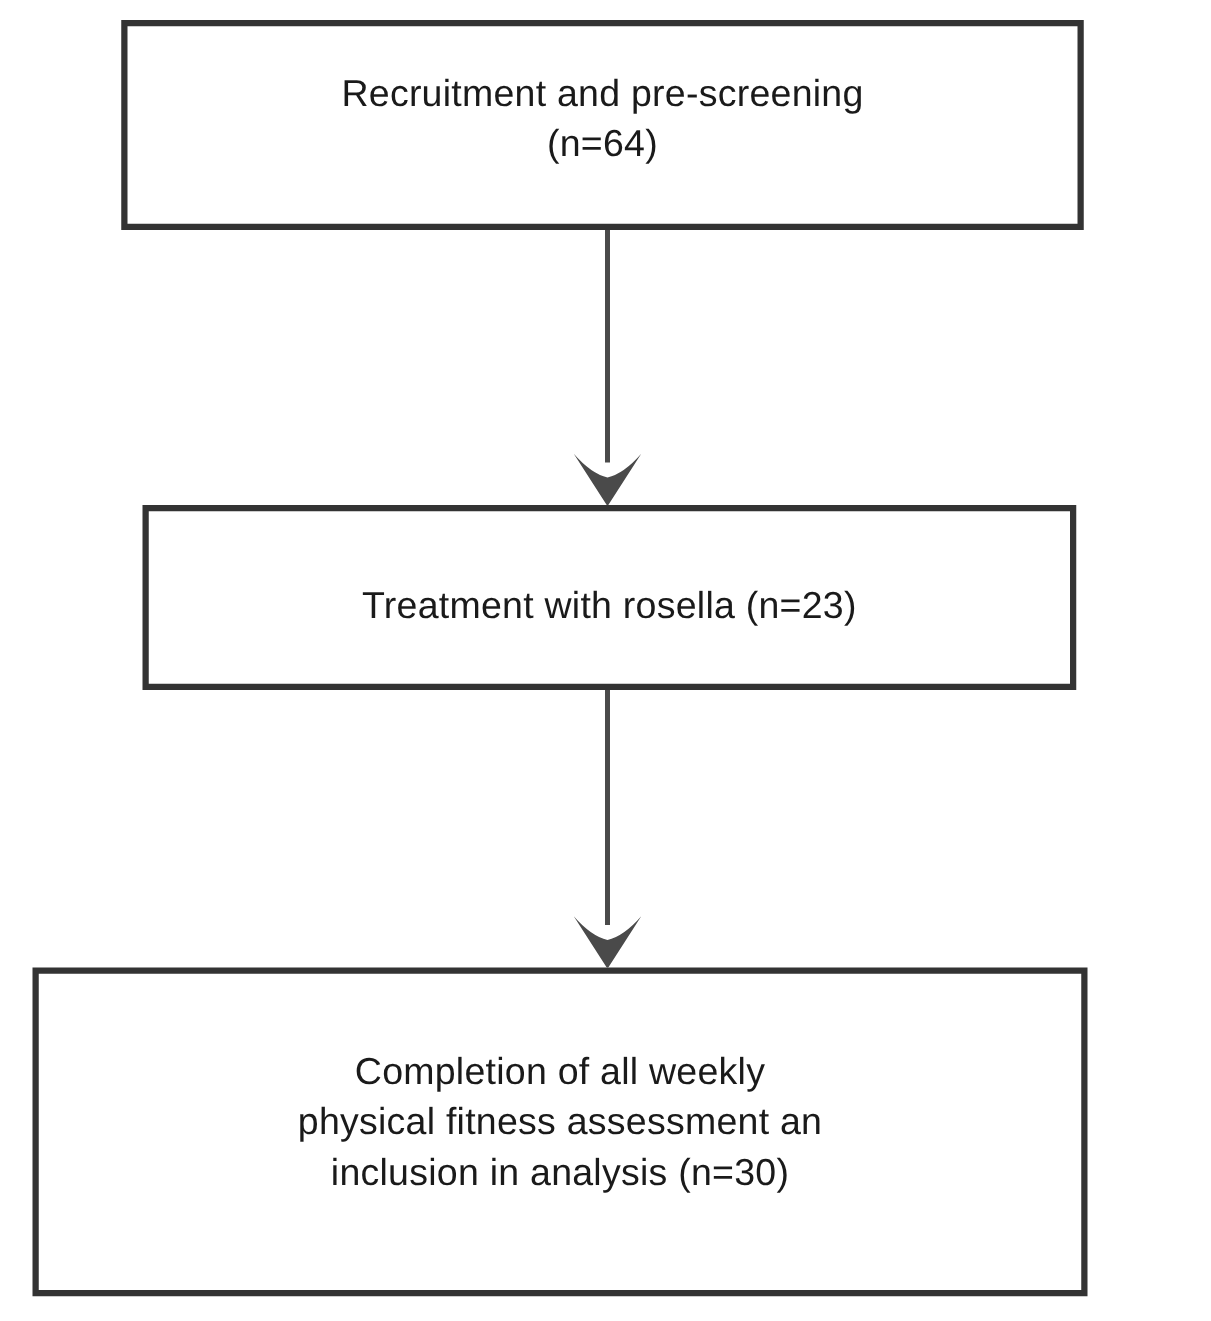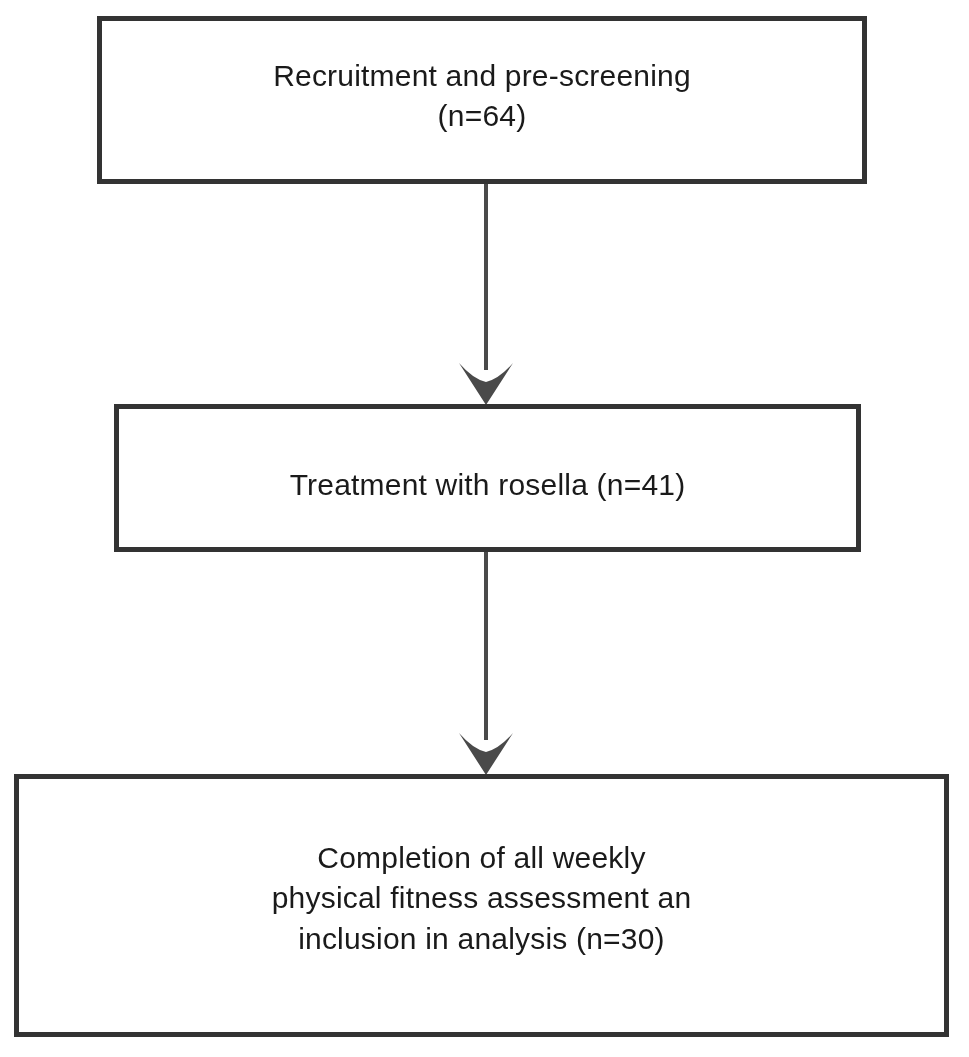--- a/index.html
+++ b/index.html
@@ -40,23 +40,23 @@
   }
   .box-recruitment .label { padding-bottom: 8px; }
   .box-treatment {
     left: 114px;
     top: 404px;
     width: 747px;
     height: 148px;
   }
   .box-treatment .label { padding-top: 14px; }
   .box-completion {
-    left: 14px;
+    left: 26px;
     top: 774px;
-    width: 935px;
+    width: 844px;
     height: 263px;
   }
   .box-completion .label { padding-bottom: 14px; }
   .flow-arrow {
     position: absolute;
     width: 54px;
   }
   .arrow-1 {
     left: 459px;
     top: 184px;
@@ -77,21 +77,21 @@
     <div class="label">Recruitment and pre-screening
 (n=64)</div>
   </div>
 
   <svg class="flow-arrow arrow-1" viewBox="0 0 54 221" aria-hidden="true">
     <line x1="27" y1="0" x2="27" y2="186" stroke-width="4" stroke="#4a4a4a"></line>
     <path d="M27 221 L0 179 Q14 195 27 198 Q40 195 54 179 Z" fill="#4a4a4a"></path>
   </svg>
 
   <div class="flow-box box-treatment">
-    <div class="label">Treatment with rosella (n=41)</div>
+    <div class="label">Treatment with rosella (n=23)</div>
   </div>
 
   <svg class="flow-arrow arrow-2" viewBox="0 0 54 223" aria-hidden="true">
     <line x1="27" y1="0" x2="27" y2="188" stroke-width="4" stroke="#4a4a4a"></line>
     <path d="M27 223 L0 181 Q14 197 27 200 Q40 197 54 181 Z" fill="#4a4a4a"></path>
   </svg>
 
   <div class="flow-box box-completion">
     <div class="label">Completion of all weekly
 physical fitness assessment an

